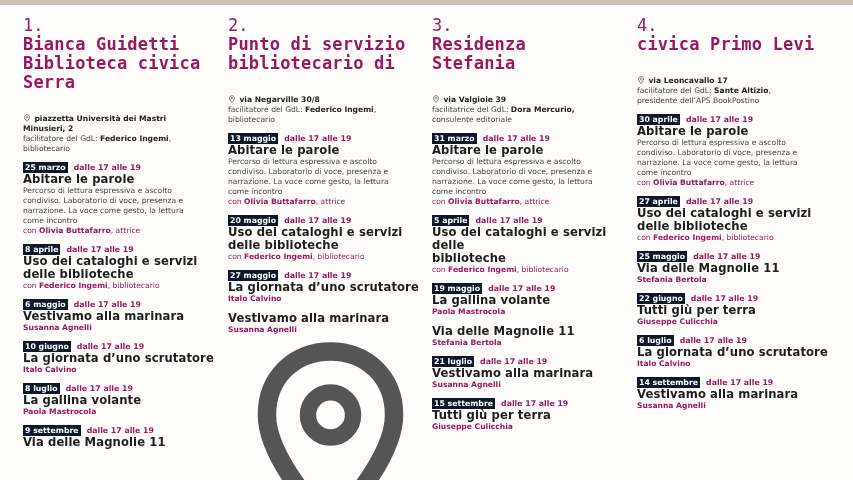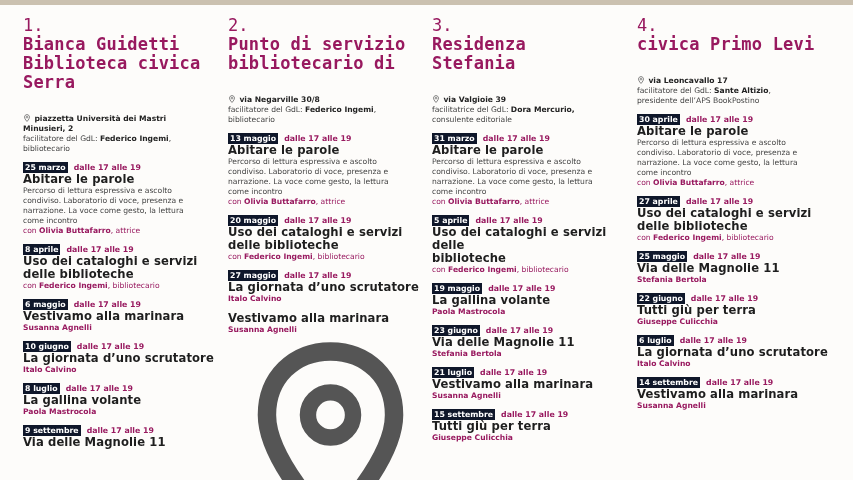--- a/index.html
+++ b/index.html
@@ -197,21 +197,20 @@
         <div class="ev-with"><span>con </span><b>Federico Ingemi</b><span>, bibliotecario</span></div>
       </article>
       <article class="event">
         <div class="ev-head"><span class="date">19 maggio</span><span class="time">dalle 17 alle 19</span></div>
         <div class="ev-title">
           <div>La gallina volante</div>
         </div>
         <div class="ev-author">Paola Mastrocola</div>
       </article>
       <article class="event">
-        <div class="ev-head"><span class="date">23 giugno</span><span class="time">dalle 17 alle 19</span></div>
         <div class="ev-title">
           <div>Via delle Magnolie 11</div>
         </div>
         <div class="ev-author">Stefania Bertola</div>
       </article>
       <article class="event">
         <div class="ev-head"><span class="date">21 luglio</span><span class="time">dalle 17 alle 19</span></div>
         <div class="ev-title">
           <div>Vestivamo alla marinara</div>
         </div>

